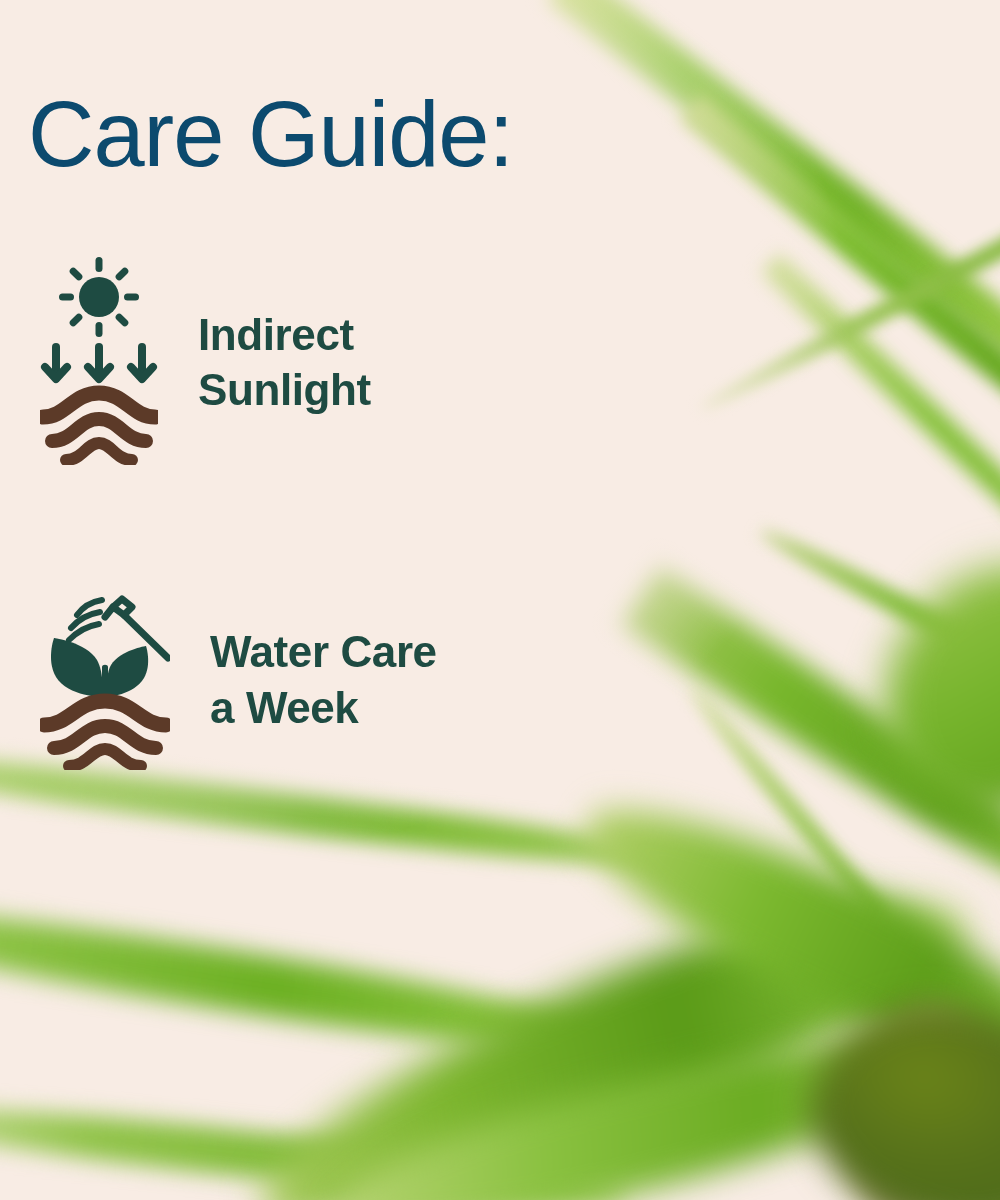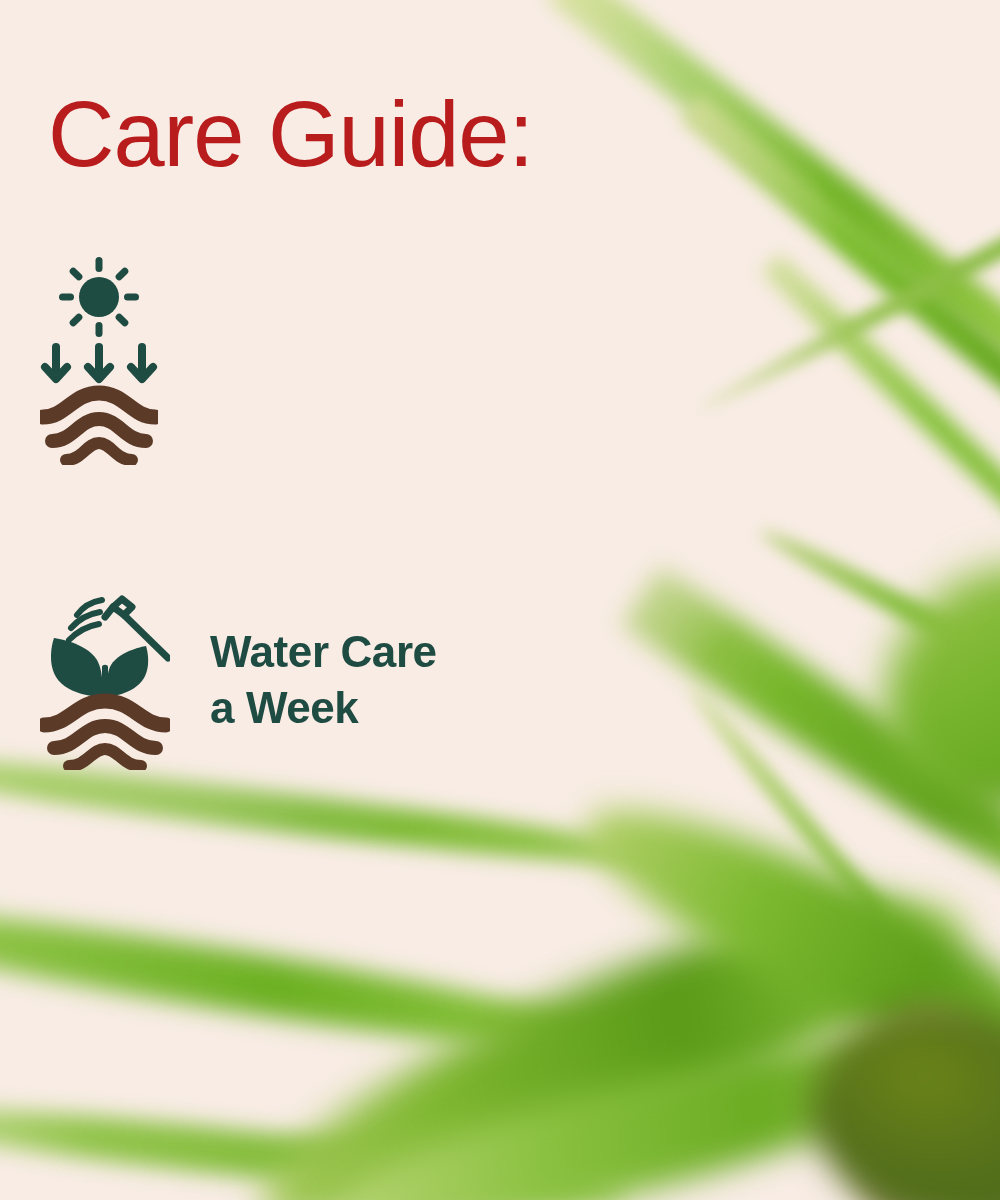--- a/index.html
+++ b/index.html
@@ -184,27 +184,27 @@
 
   
   #content {
     position:relative;
     z-index:2;
     width:100%; height:100%;
   }
 
   #page-title {
     position:absolute;
-    left:48px;
+    left:28px;
     top:88px;
     font-size:92px;
     line-height:1;
     font-weight:400;
     letter-spacing:-1px;
-    color:#b91c1c;
+    color:#0c4a6e;
     white-space:nowrap;
   }
 
   .care-item {
     position:absolute;
     display:flex;
     align-items:center;
   }
   #care-item-sunlight { left:40px; top:255px; }
   #care-item-water    { left:40px; top:585px; }
@@ -274,20 +274,22 @@
         </g>
 
         <g fill="none" stroke="#5c3a28" stroke-linecap="round">
           <path d="M3 162 C26 162 33 138 59 138 C85 138 92 162 115 162" stroke-width="15"></path>
           <path d="M12 186 C33 186 39 164 59 164 C79 164 85 186 106 186" stroke-width="14"></path>
           <path d="M26 205 C42 205 47 188 59 188 C71 188 76 205 92 205" stroke-width="12"></path>
         </g>
       </svg>
     </span>
 
+    <span class="care-label">Indirect
+Sunlight</span>
   </div>
 
   <div class="care-item" id="care-item-water">
 
     <span class="care-icon">
       <svg width="130" height="185" viewBox="0 0 130 185" fill="none" aria-hidden="true">
 
         <g fill="none" stroke="#1e4b42" stroke-width="7" stroke-linecap="round" stroke-linejoin="round">
           <path d="M65 32 L73 22 L84 30 L128 73"></path>
           <path d="M73 22 L82 14 L92 22 L84 30"></path>

